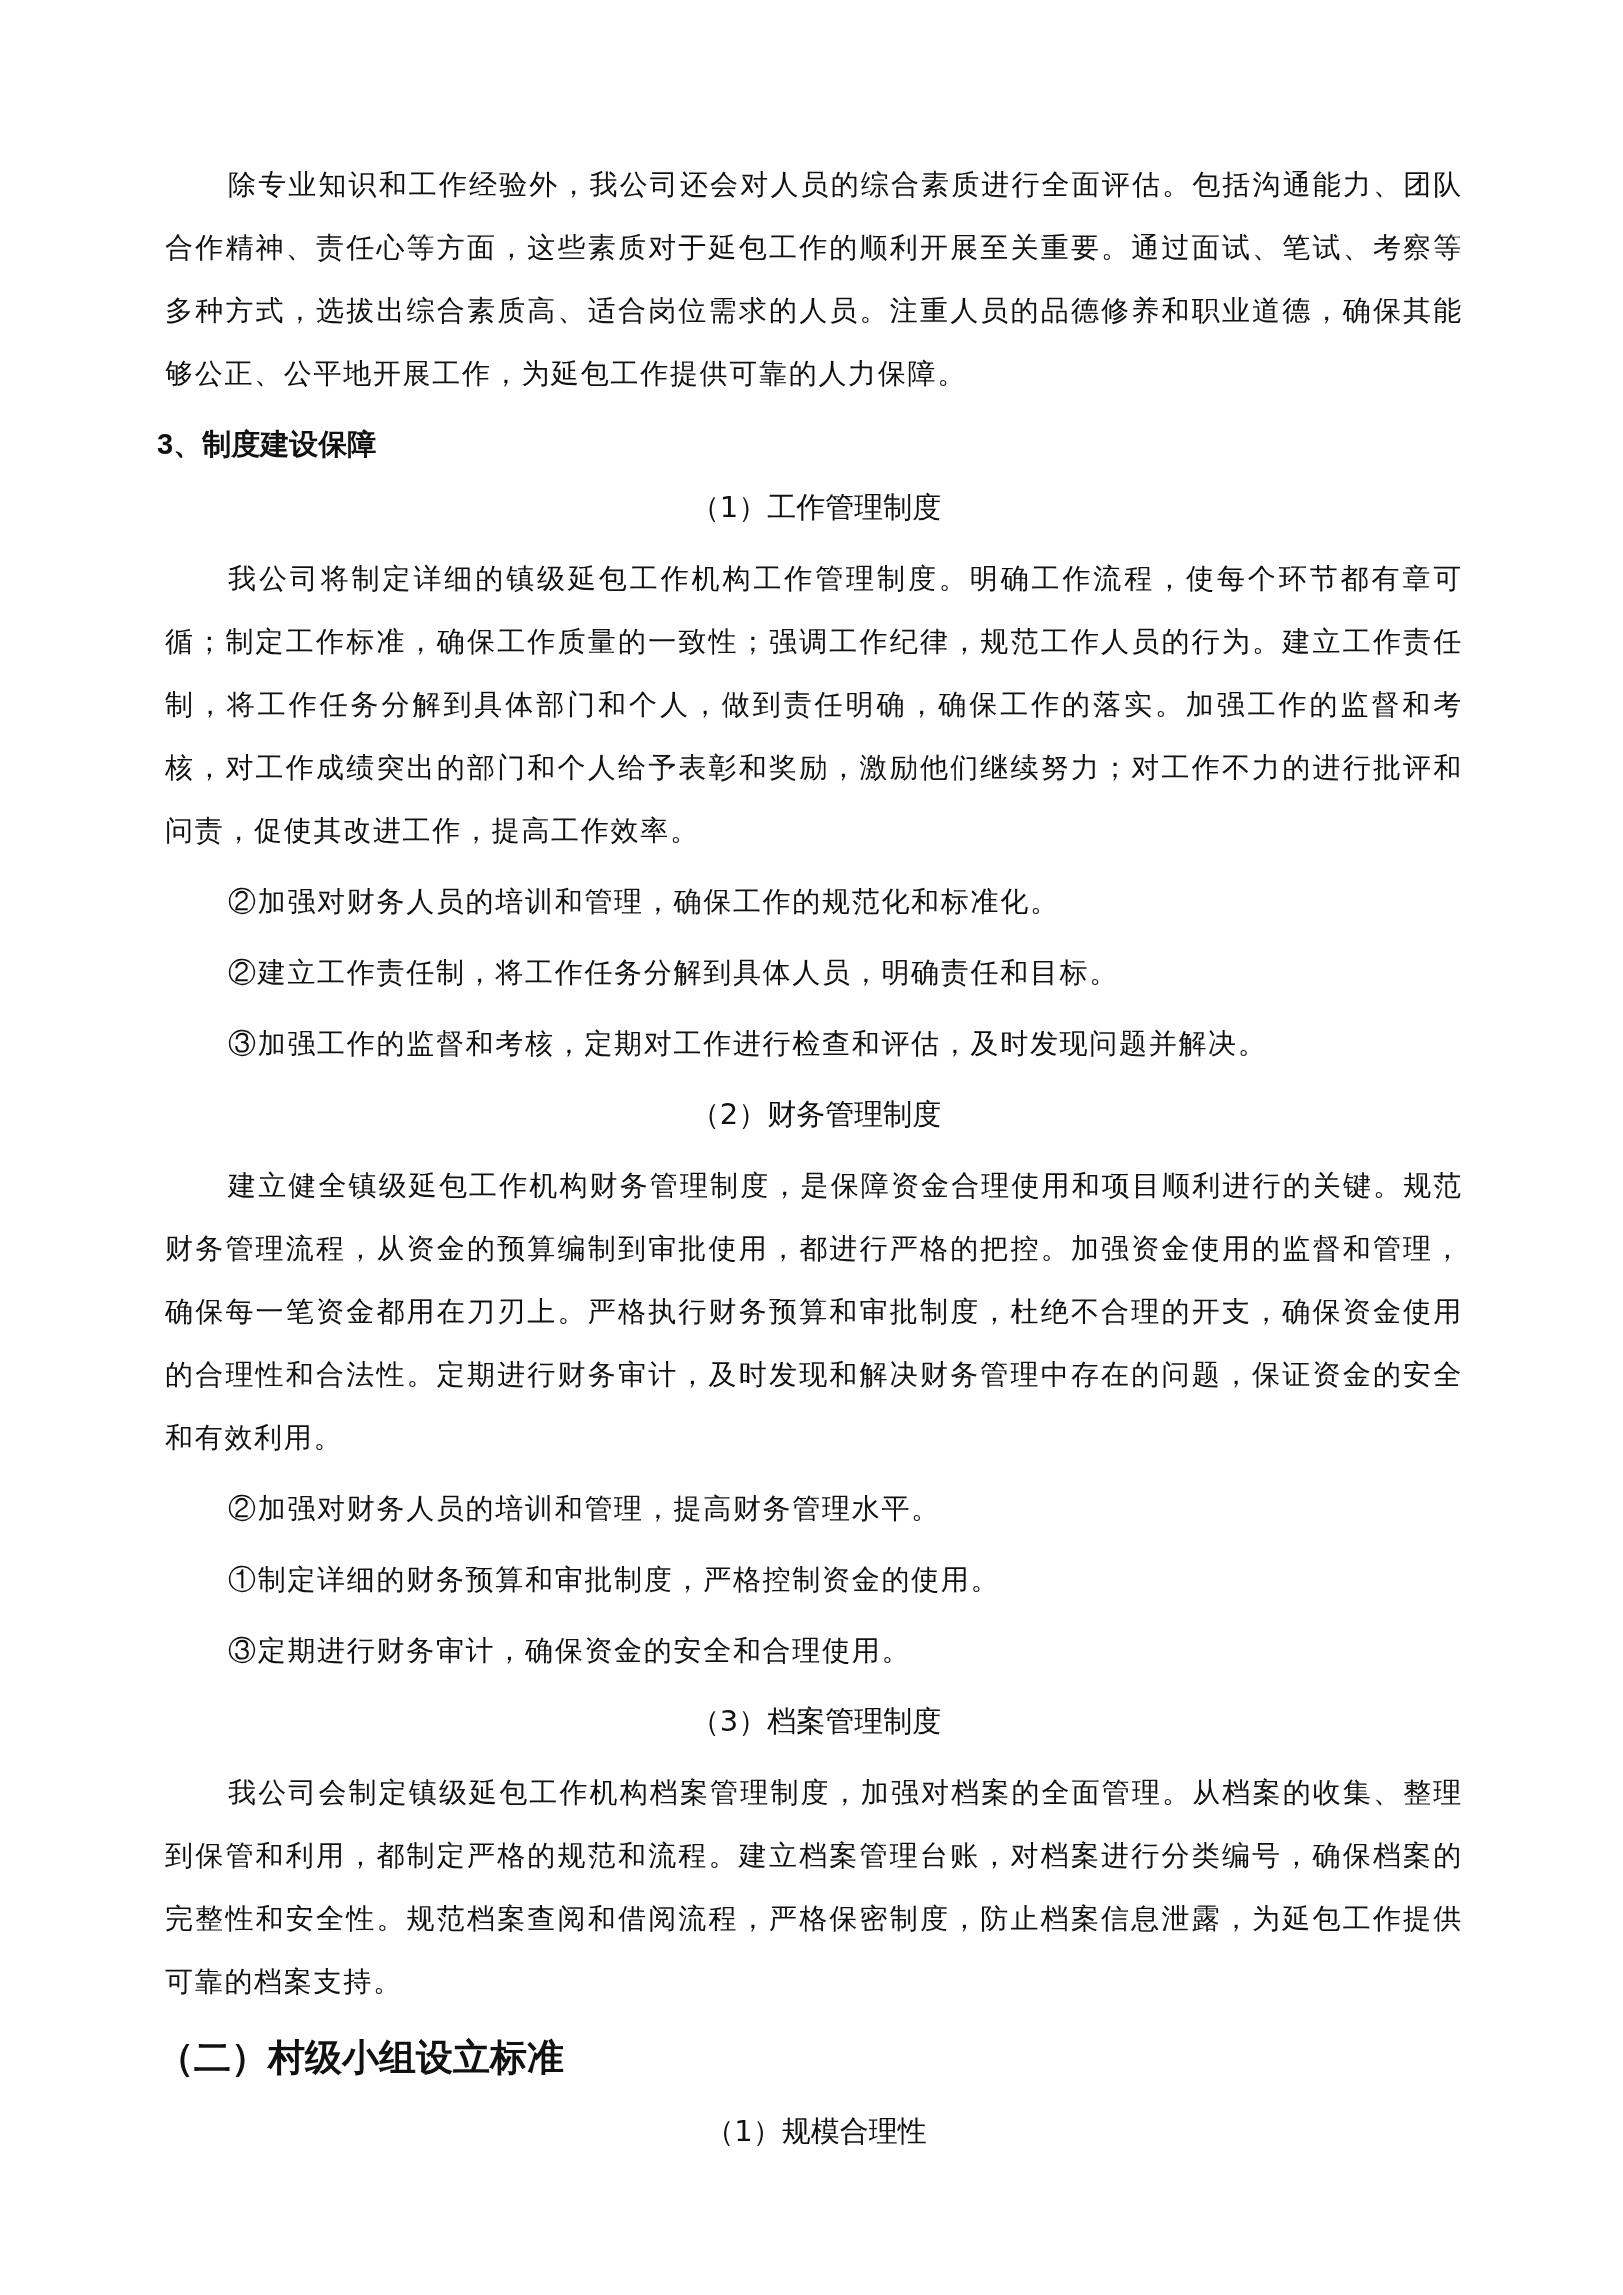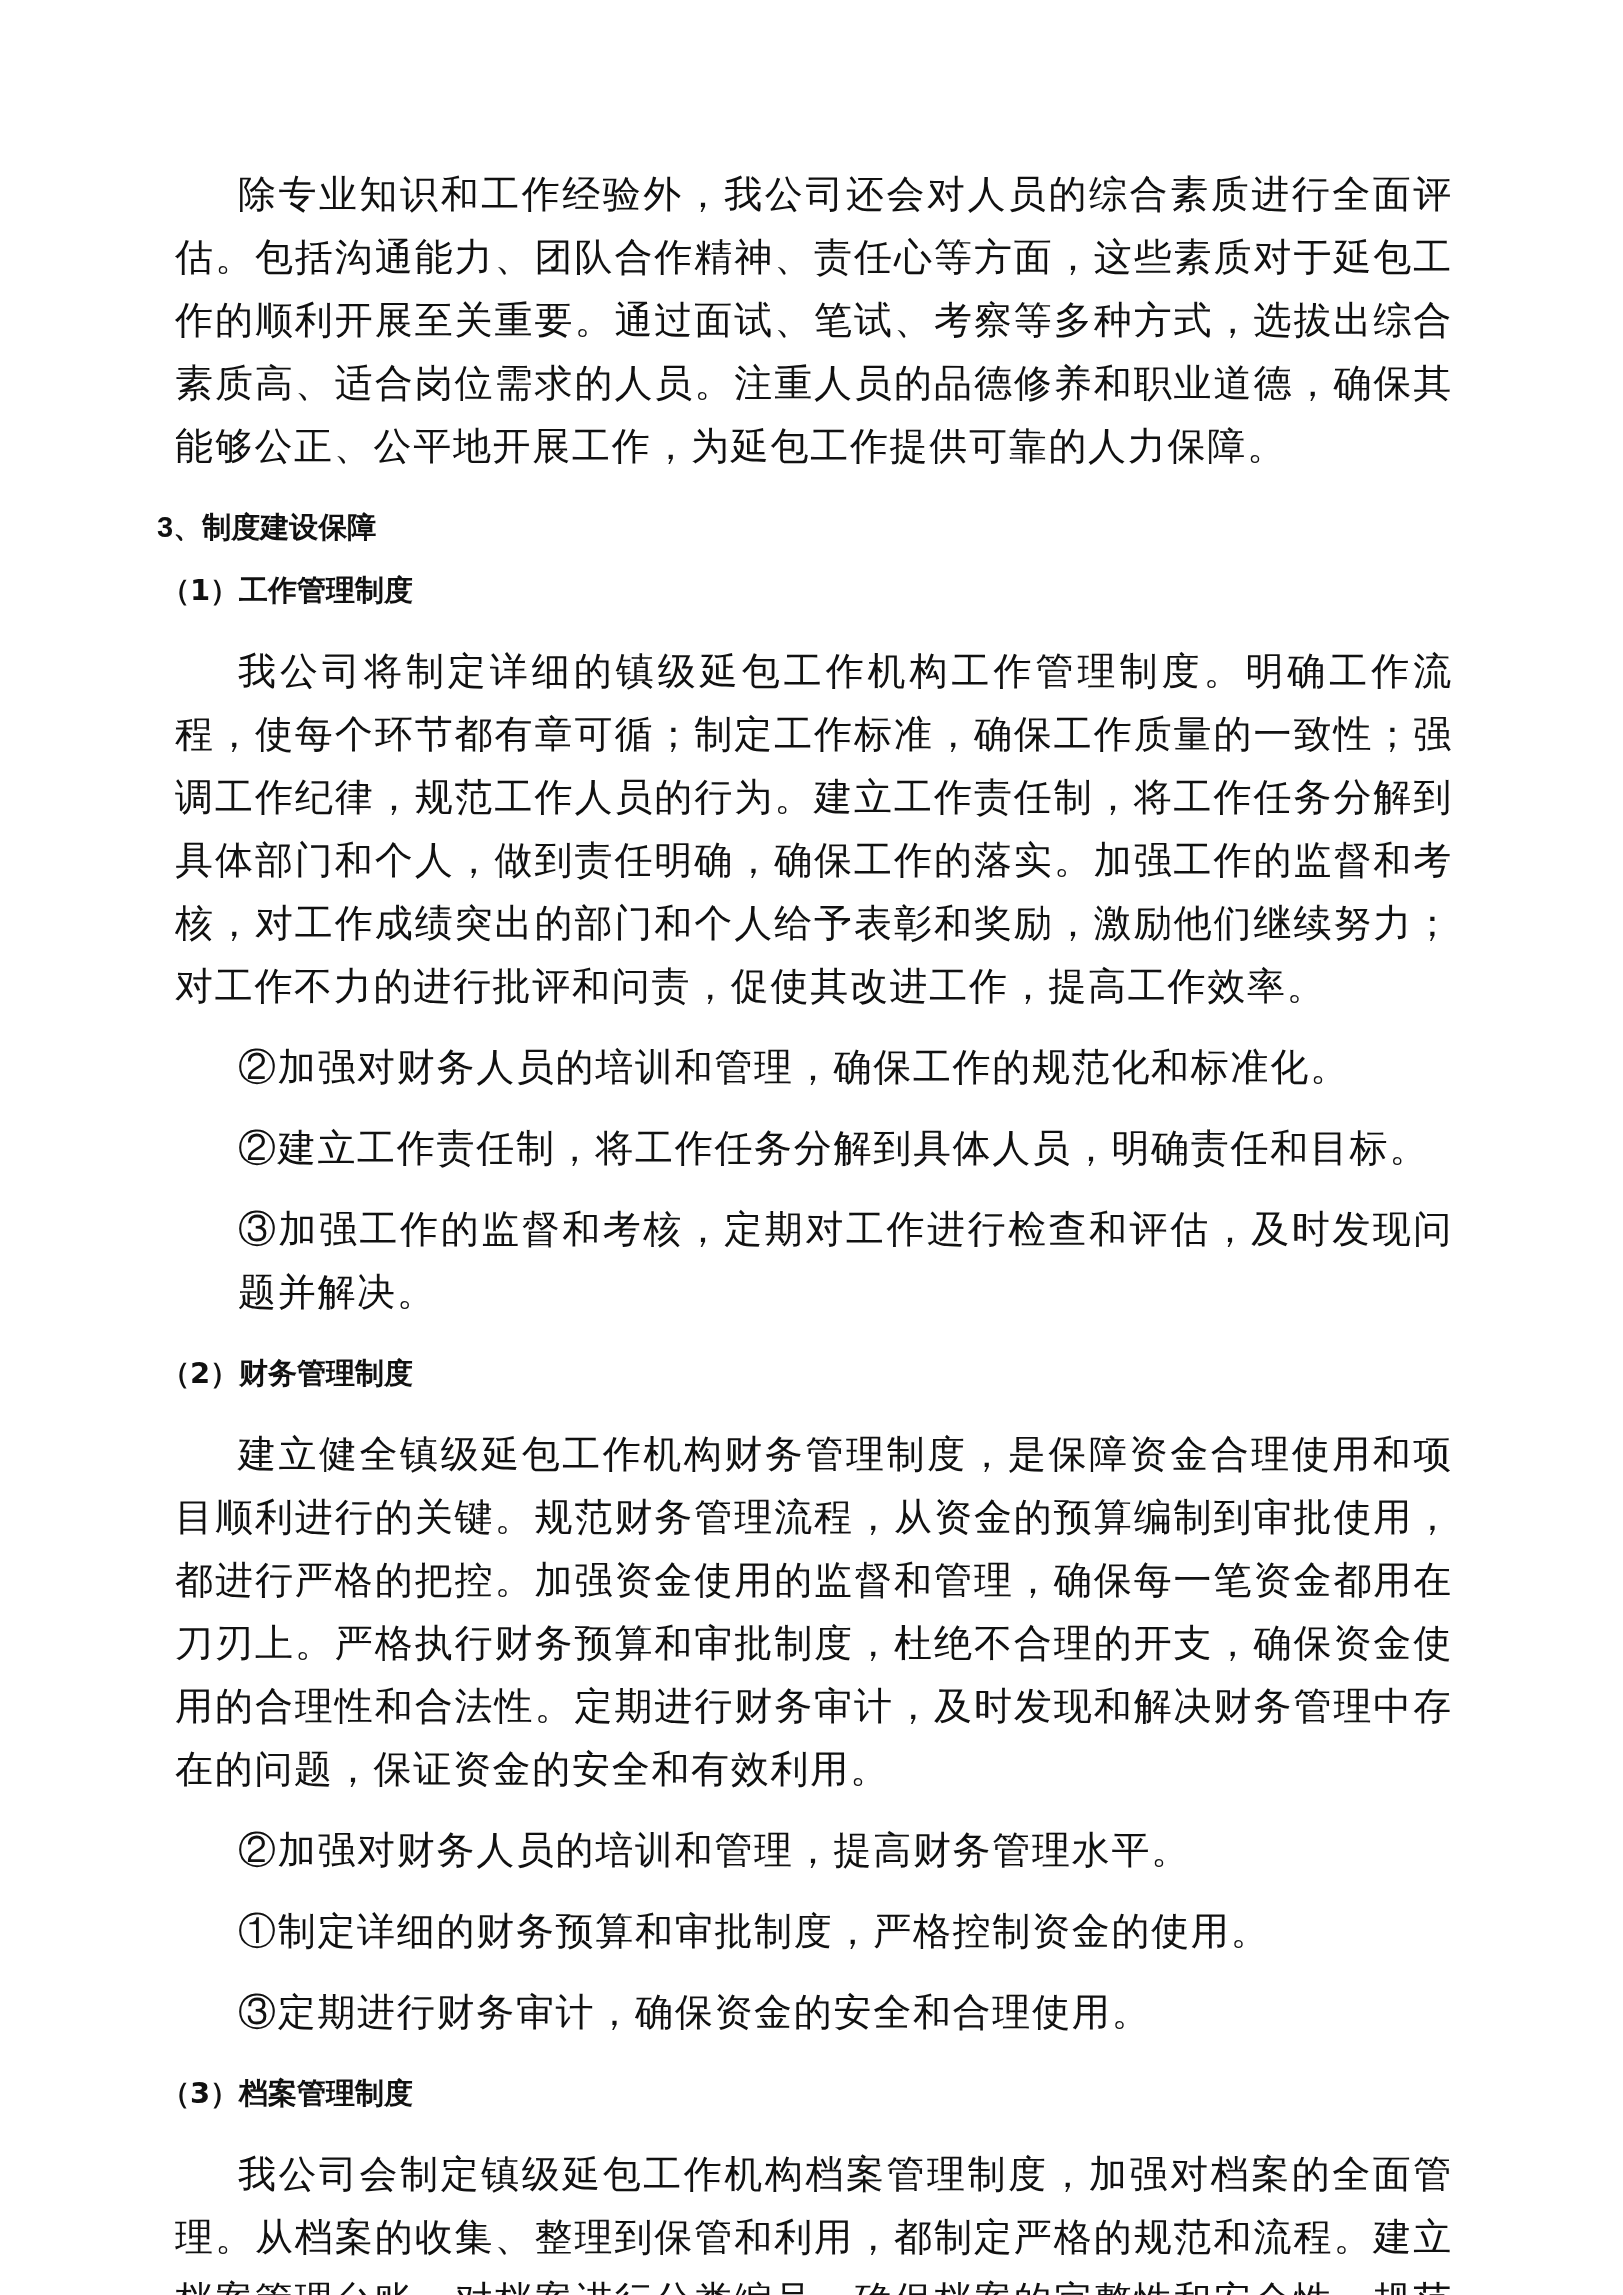--- a/index.html
+++ b/index.html
@@ -3,32 +3,32 @@
 <meta charset="utf-8">
 <style>
   html, body { margin: 0; padding: 0; background: #ffffff; }
   body { width: 1623px; height: 2295px; position: relative; overflow: hidden; }
   .page {
     position: absolute; left: 157px; top: 145px; width: 1314px;
     font-family: "DejaVu Serif", "Liberation Serif", serif;
     color: #111111;
   }
   .p {
-    font-size: 38px; line-height: 63px; margin: 18px;
+    font-size: 28px; line-height: 63px; margin: 8px;
     text-align: justify; text-align-last: left; letter-spacing: 1.7px;
   }
   .indent { text-indent: 63px; }
   .item { padding-left: 63px; }
   .h3 {
     font-family: Liberation Sans, sans-serif;
     font-weight: bold; font-size: 29px; line-height: 63px; margin: 0;
   }
   .h4 {
     font-family: "DejaVu Sans", "Liberation Sans", sans-serif;
-    font-weight: bold; font-size: 29px; line-height: 63px; margin: 0; padding-left: 3.9px;
+    font-weight: normal; font-size: 29px; line-height: 63px; margin: 0; padding-left: 3.9px; text-align: center;
   }
   .h2 {
     font-family: Liberation Mono, monospace;
     font-weight: bold; font-size: 37px; line-height: 79px; margin: 3.9px 0 0 0;
   }
 </style>
 </head>
 <body>
 
 <div class="page">

